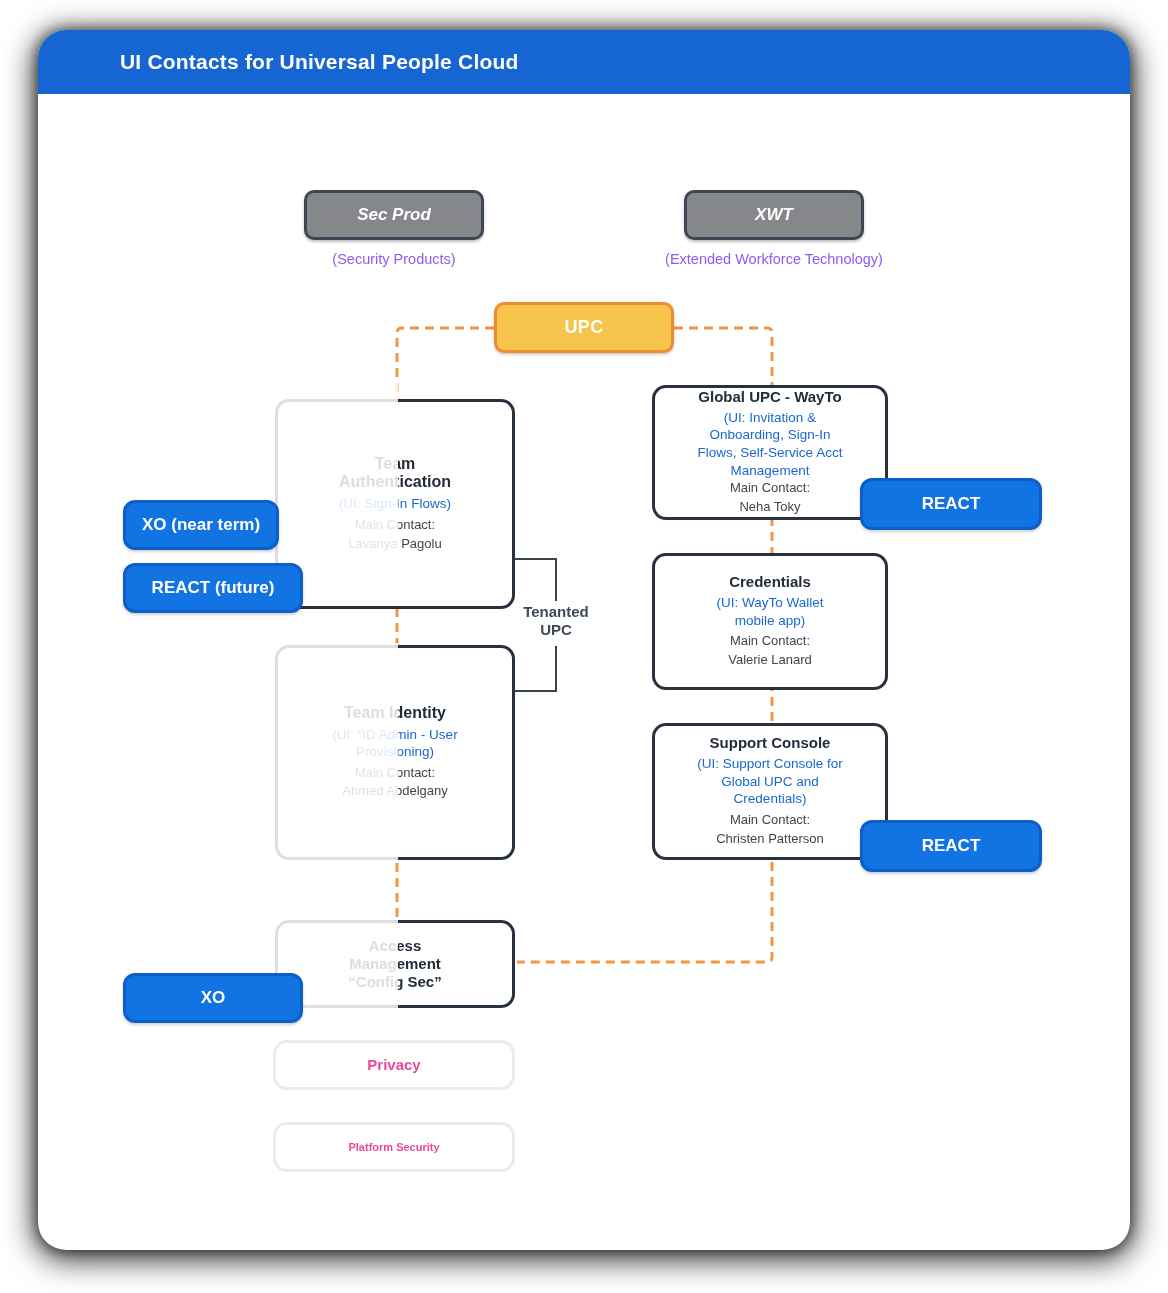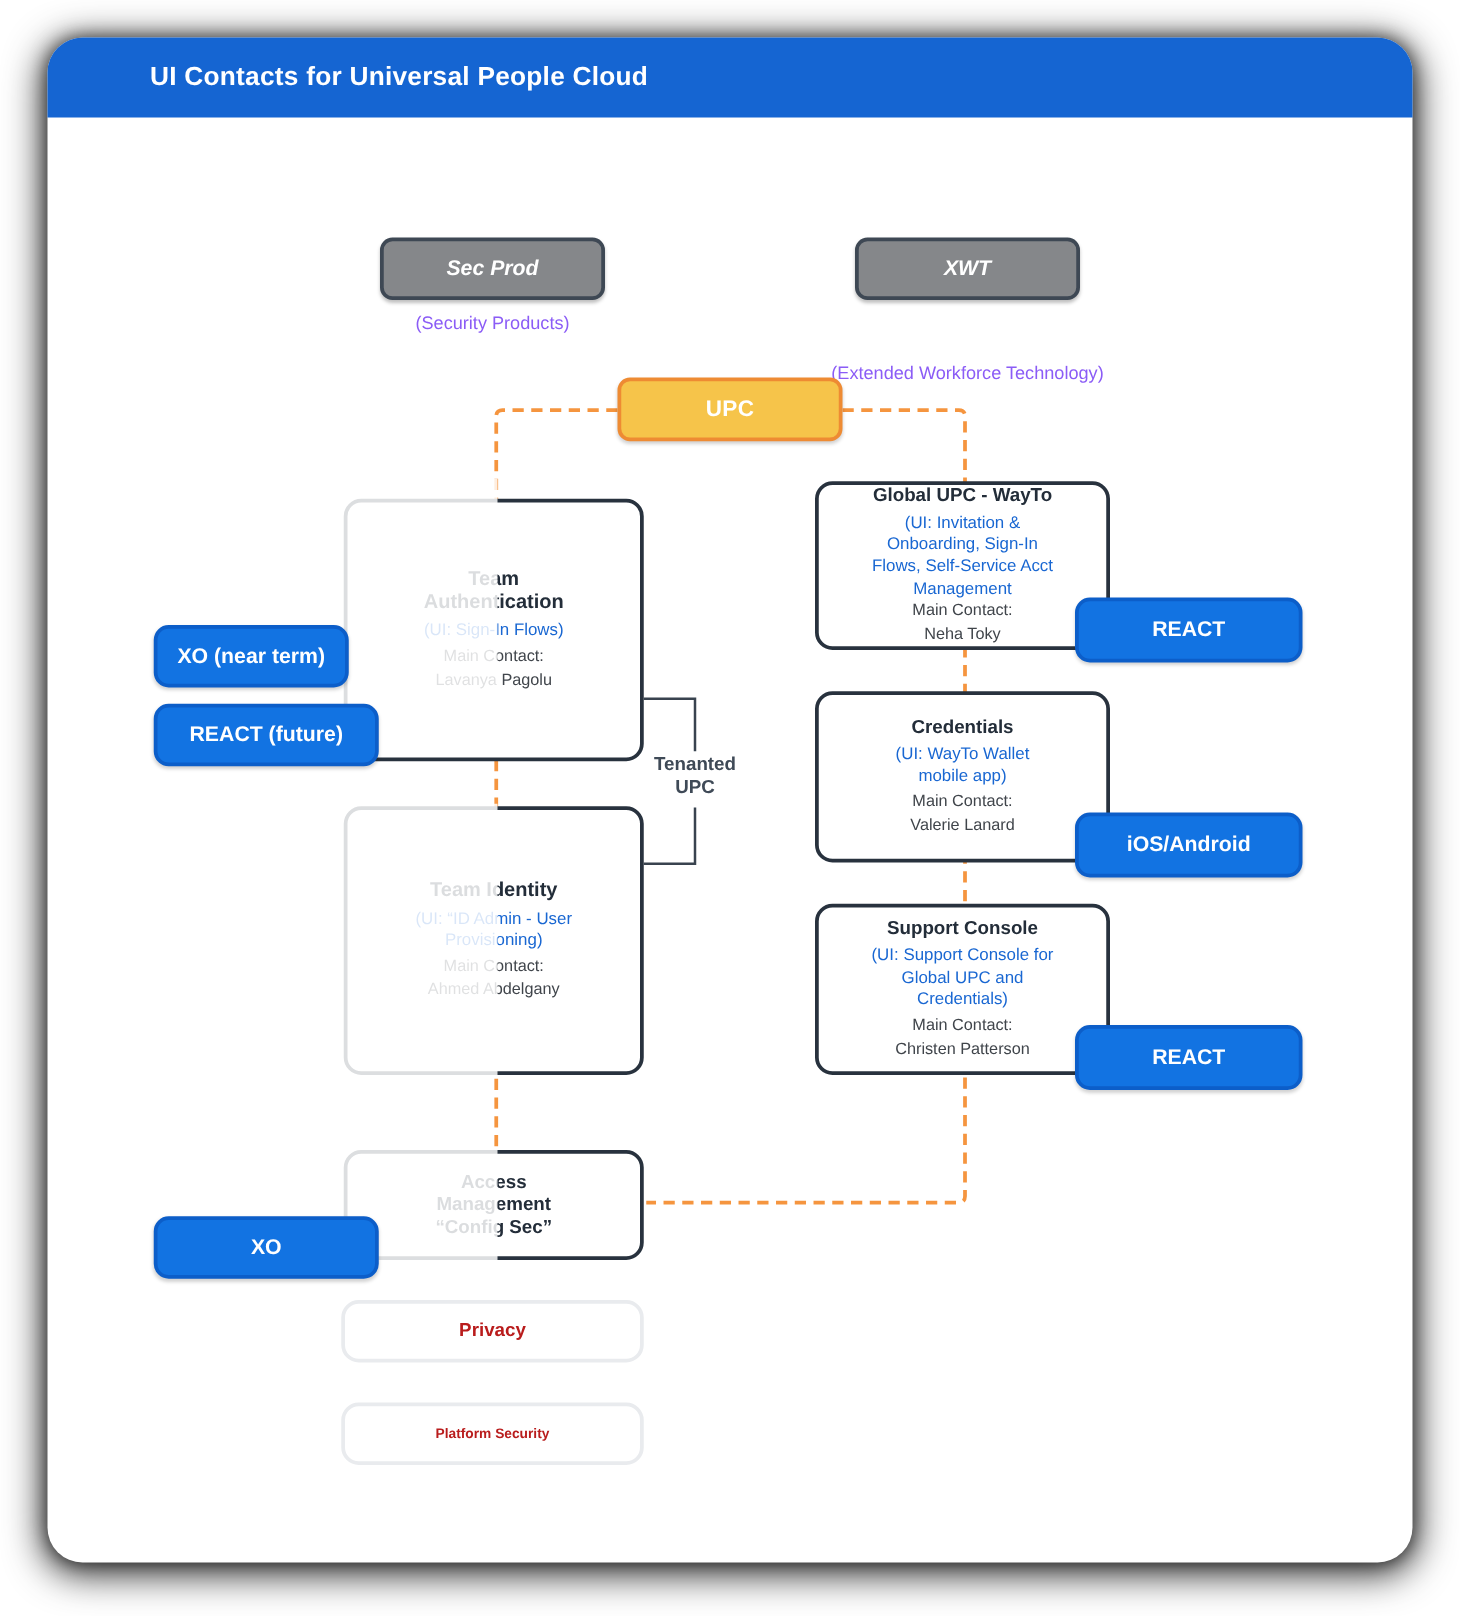--- a/index.html
+++ b/index.html
@@ -39,21 +39,21 @@
     position:absolute;box-sizing:border-box;background:#ffffff;border:3px solid #28323e;
     border-radius:14px;display:flex;flex-direction:column;align-items:center;
     justify-content:center;text-align:center;z-index:2;padding:6px 10px;
   }
   .node .title{font-weight:700;font-size:16px;color:#232d39;line-height:1.18;}
   .node .ui{font-weight:400;font-size:13.5px;color:#1967d2;line-height:1.3;margin-top:3px;}
   .node .ui + .ui{margin-top:0;}
   .node .contact{font-size:13px;color:#40454b;line-height:1.45;}
   .node .contact.first{margin-top:3px;}
   .faded{border-color:#e9ebee;}
-  .faded .title{color:#b91c1c;}
+  .faded .title{color:#ec4899;}
   .overlay{position:absolute;background:rgba(255,255,255,0.84);z-index:3;pointer-events:none;}
   .pill{
     position:absolute;box-sizing:border-box;background:#1273e2;border:3px solid #0c5ec9;
     border-radius:12px;color:#ffffff;font-weight:700;font-size:17px;
     display:flex;align-items:center;justify-content:center;z-index:4;
     box-shadow:0 2px 3px rgba(0,0,0,0.18);
   }
   .tenanted{
     position:absolute;left:506px;top:603px;width:100px;text-align:center;z-index:2;
     font-weight:700;font-size:15px;color:#3f4a57;line-height:1.2;
@@ -81,21 +81,21 @@
   </svg>
 
   <div class="graybox" style="left:304px;top:190px;width:180px;height:50px;">
     <span>Sec Prod</span>
   </div>
   <div class="caption" style="left:244px;top:251px;width:300px;">(Security Products)</div>
 
   <div class="graybox" style="left:684px;top:190px;width:180px;height:50px;">
     <span>XWT</span>
   </div>
-  <div class="caption" style="left:624px;top:251px;width:300px;margin-top:40px;">(Extended Workforce Technology)</div>
+  <div class="caption" style="left:624px;top:251px;width:300px;">(Extended Workforce Technology)</div>
 
   <div class="upc-box" style="left:494px;top:302px;width:180px;height:51px;">
     <span>UPC</span>
   </div>
 
   <div class="node" style="left:275px;top:399px;width:240px;height:210px;">
     <div class="title">Team</div>
     <div class="title">Authentication</div>
     <div class="ui">(UI: Sign-In Flows)</div>
     <div class="contact first">Main Contact:</div>
@@ -165,20 +165,17 @@
   </div>
   <div class="pill" style="left:123px;top:563px;width:180px;height:50px;">
     <span>REACT (future)</span>
   </div>
   <div class="pill" style="left:123px;top:973px;width:180px;height:50px;">
     <span>XO</span>
   </div>
   <div class="pill" style="left:860px;top:478px;width:182px;height:52px;">
     <span>REACT</span>
   </div>
-  <div class="pill" style="left:860px;top:650px;width:182px;height:52px;">
-    <span>iOS/Android</span>
-  </div>
   <div class="pill" style="left:860px;top:820px;width:182px;height:52px;">
     <span>REACT</span>
   </div>
 
 </div>
 
 </body></html>

